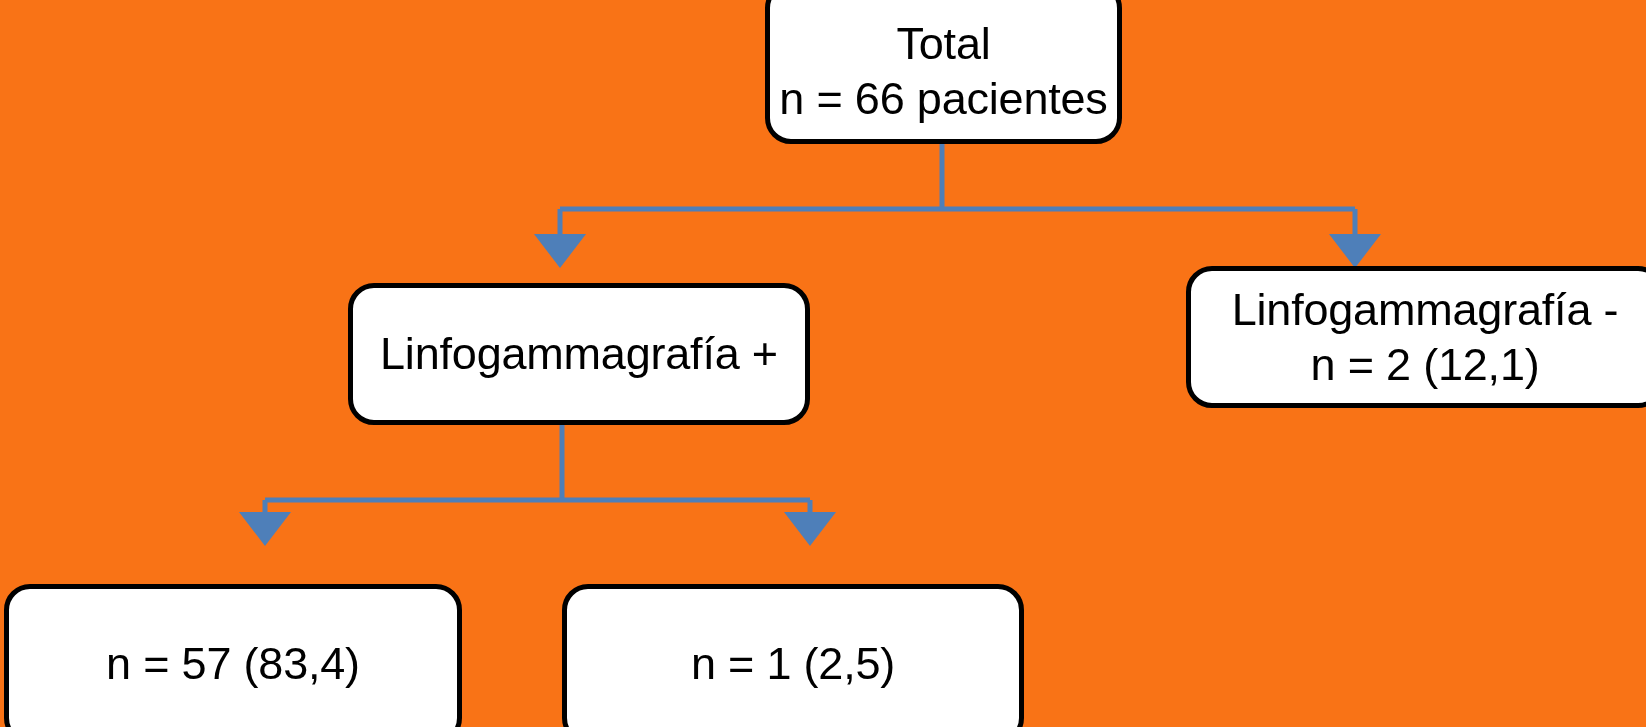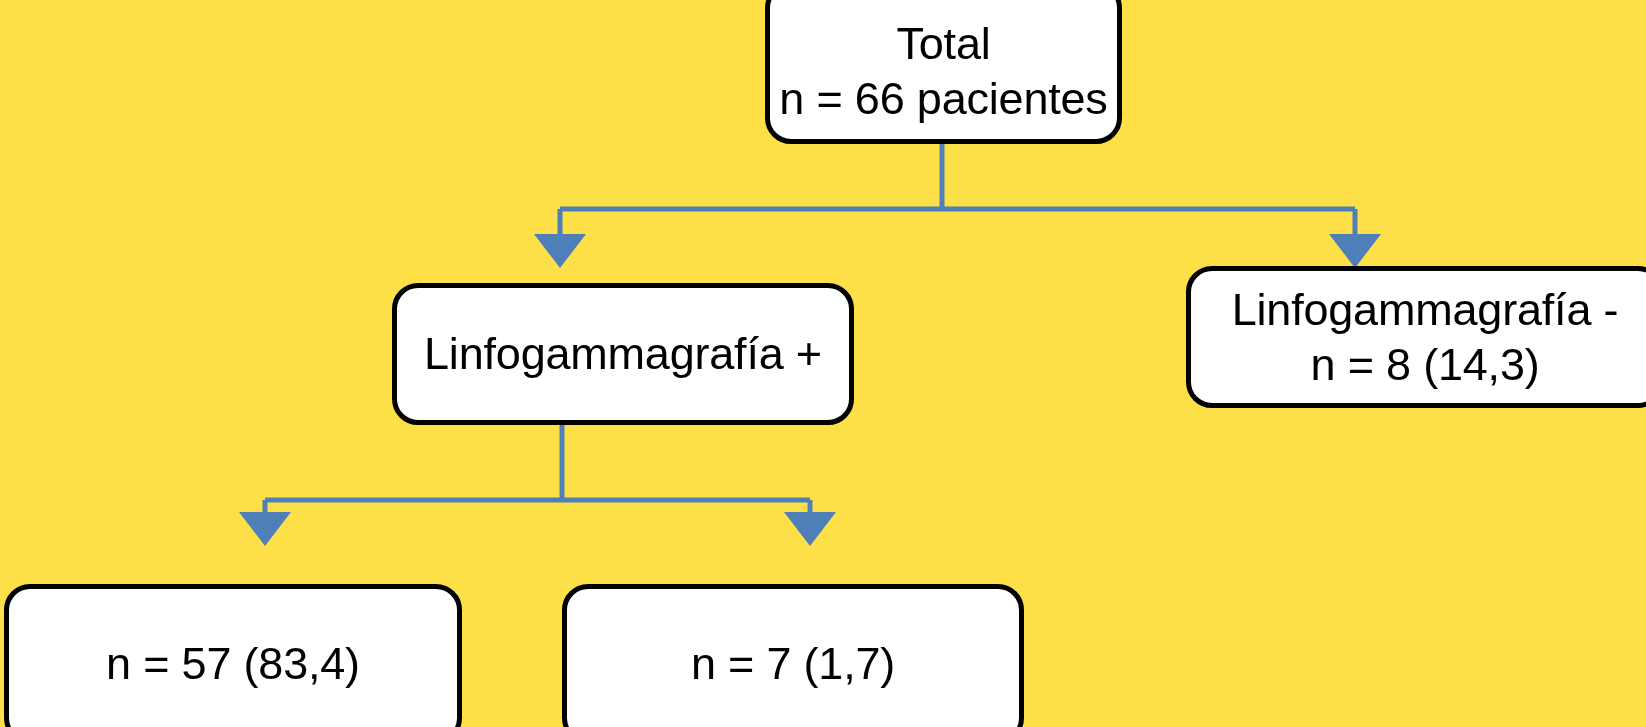--- a/index.html
+++ b/index.html
@@ -7,21 +7,21 @@
     padding: 0;
     background: #ffffff;
   }
   body {
     font-family: "Liberation Sans", sans-serif;
   }
   #flowchart {
     position: relative;
     width: 1646px;
     height: 727px;
-    background: #fde047;
+    background: #f97316;
     overflow: hidden;
   }
   #connector-layer {
     position: absolute;
     left: 0;
     top: 0;
     width: 1646px;
     height: 727px;
     pointer-events: none;
   }
@@ -54,21 +54,20 @@
     width: 357px;
     height: 162px;
     padding-top: 16px;
   }
   
   #node-linfo-pos {
     left: 348px;
     top: 283px;
     width: 462px;
     height: 142px;
-    margin-left: 44px;
   }
   
   #node-linfo-neg {
     left: 1186px;
     top: 266px;
     width: 478px;
     height: 142px;
   }
   
   #node-bsgc-pos {
@@ -115,24 +114,24 @@
     <span class="line">Total</span>
     <span class="line">n = 66 pacientes</span>
   </div>
 
   <div class="node" id="node-linfo-pos">
     <span class="line">Linfogammagrafía +</span>
   </div>
 
   <div class="node" id="node-linfo-neg">
     <span class="line">Linfogammagrafía -</span>
-    <span class="line">n = 8 (14,3)</span>
+    <span class="line">n = 2 (12,1)</span>
   </div>
 
   <div class="node" id="node-bsgc-pos">
     <span class="line">n = 57 (83,4)</span>
   </div>
 
   <div class="node" id="node-bsgc-neg">
-    <span class="line">n = 7 (1,7)</span>
+    <span class="line">n = 1 (2,5)</span>
   </div>
 
 </div>
 
 </body></html>

